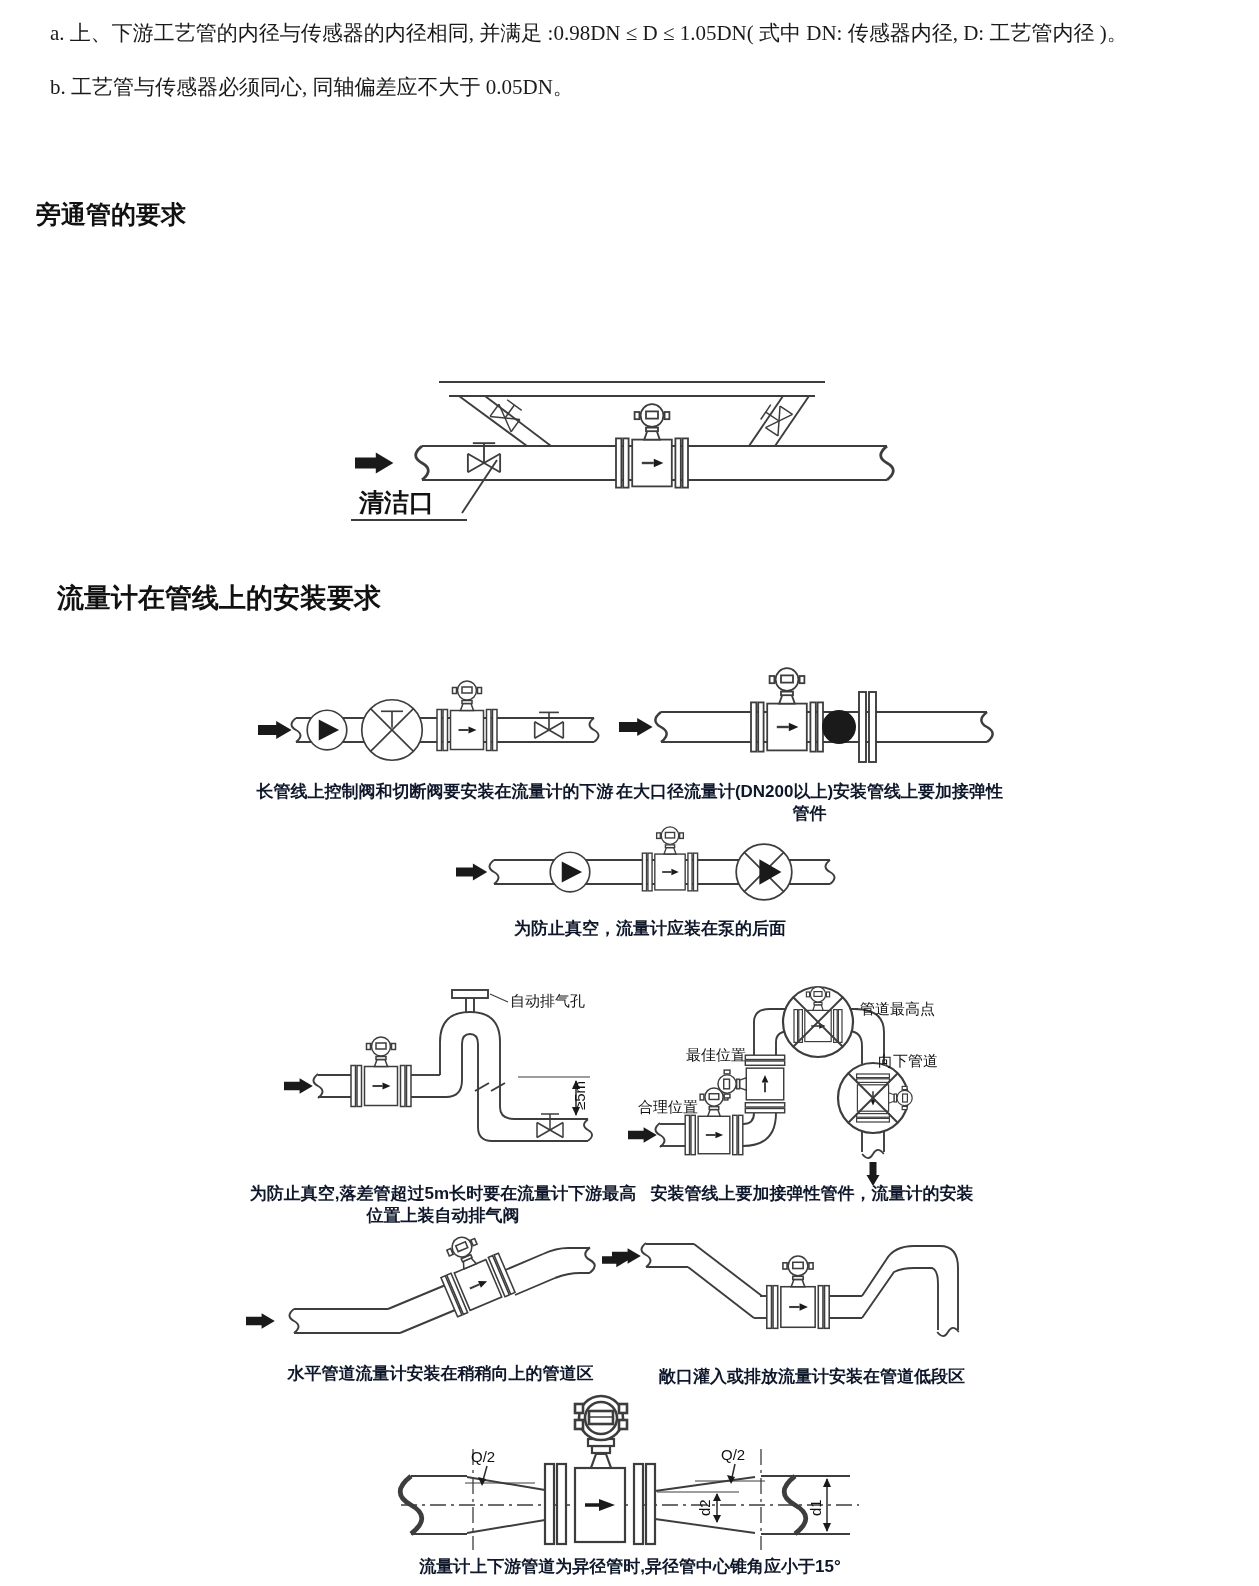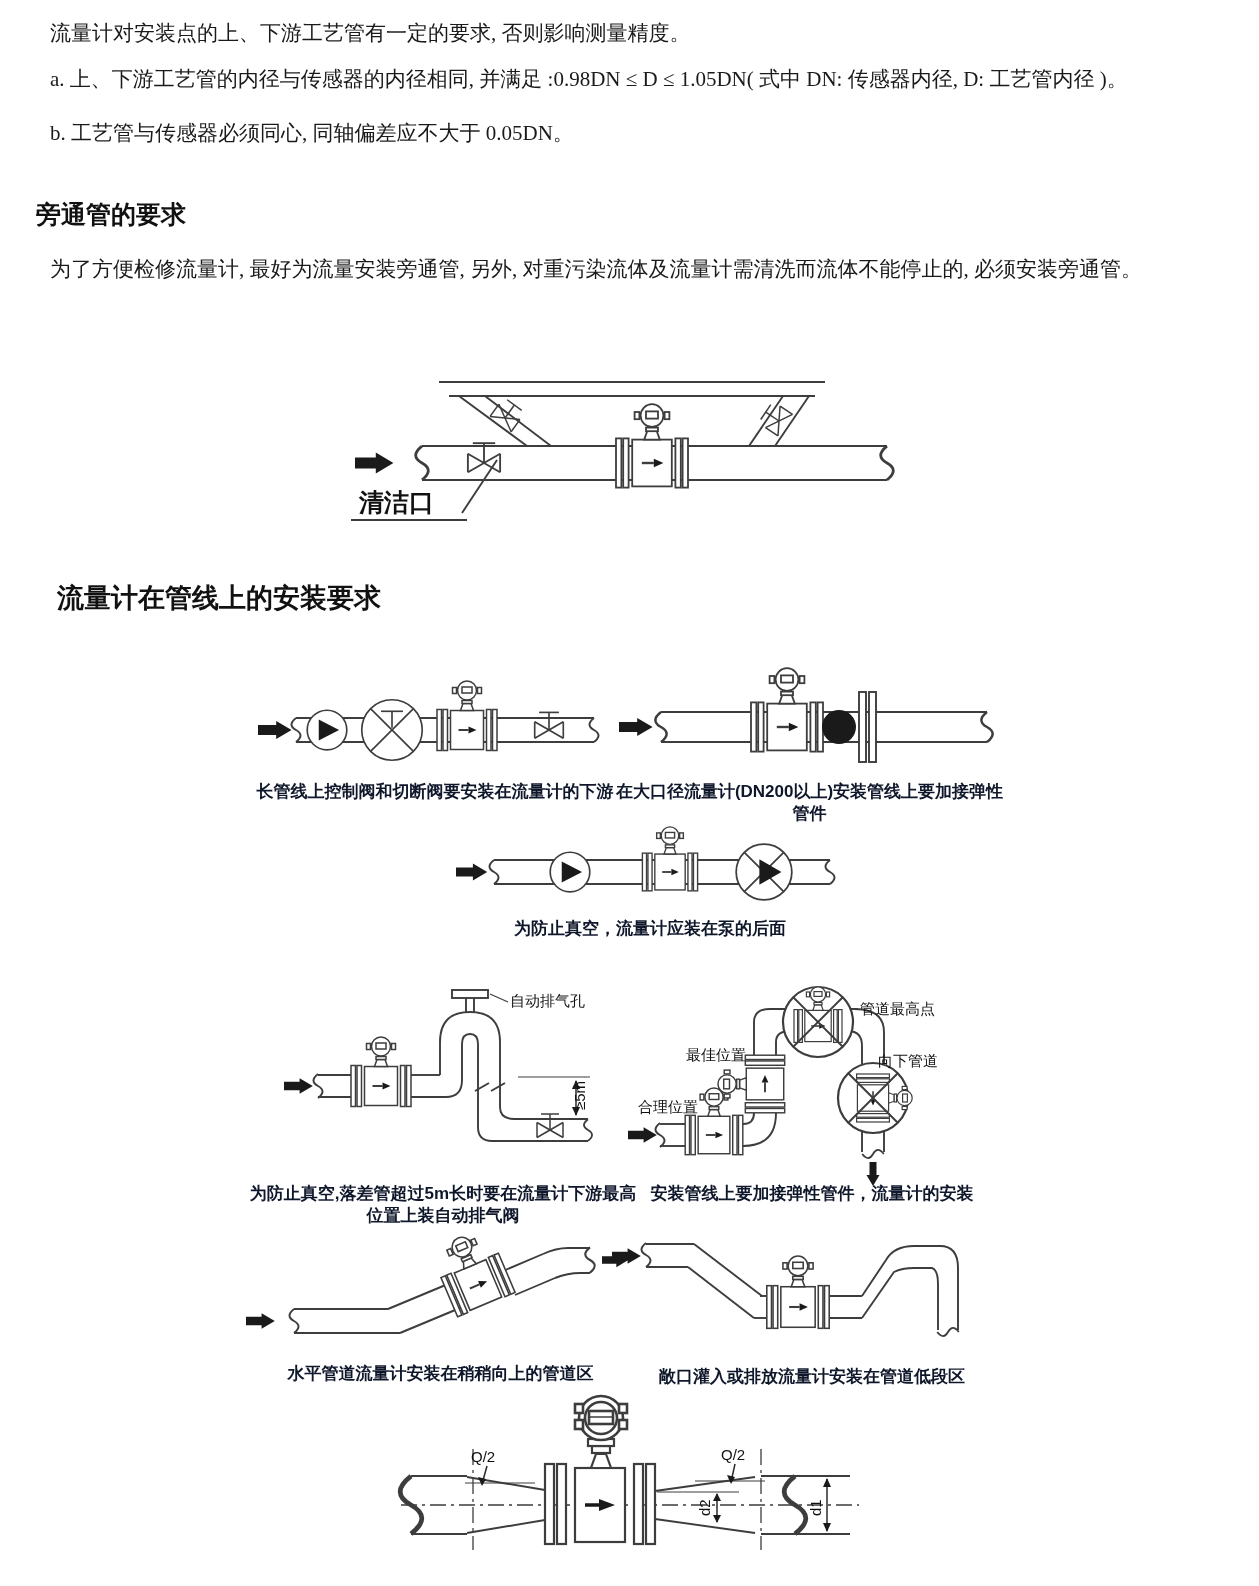--- a/index.html
+++ b/index.html
@@ -68,30 +68,26 @@
         <rect x="-10" y="-59" width="20" height="6"></rect>
         <circle cx="0" cy="-79" r="19"></circle>
         <rect x="-10" y="-86" width="20" height="12"></rect>
         <rect x="-29" y="-85" width="8" height="12"></rect>
           <rect x="21" y="-85" width="8" height="12"></rect>
       </g>
     </defs>
   </svg>
 
   <div class="bodytext" style="top:10px">
-    <p>流量计对安装点的上、下游工艺管有一定的要求, 否则影响测量精度。</p>
     <p>a. 上、下游工艺管的内径与传感器的内径相同, 并满足 :0.98DN ≤ D ≤ 1.05DN( 式中 DN: 传感器内径, D: 工艺管内径 )。</p>
     <p style="margin-top:8px">b. 工艺管与传感器必须同心, 同轴偏差应不大于 0.05DN。</p>
   </div>
 
   <div class="h1" style="left:36px;top:200px">旁通管的要求</div>
 
-  <div class="bodytext" style="top:246px">
-    <p>为了方便检修流量计, 最好为流量安装旁通管, 另外, 对重污染流体及流量计需清洗而流体不能停止的, 必须安装旁通管。</p>
-  </div>
 
   <svg class="fig" style="left:347px;top:368px" width="565" height="160">
     <g class="ln">
       <line x1="75" y1="78" x2="540" y2="78"></line>
         <line x1="75" y1="112" x2="540" y2="112"></line>
       <use href="#pend" transform="translate(75,95) scale(1.4)"></use>
       <use href="#pend" transform="translate(540,95) scale(1.4)"></use>
       <line x1="92" y1="14" x2="478" y2="14"></line>
         <line x1="102" y1="28" x2="468" y2="28"></line>
       <line x1="112" y1="28" x2="180" y2="78"></line>
@@ -323,14 +319,15 @@
       <polygon class="dimh" points="318,123 326,123 322,131"></polygon>
       <text class="lbl" transform="translate(315,124) rotate(-90)">d2</text>
     </g>
     <g>
       <line class="dim" x1="432" y1="87" x2="432" y2="139"></line>
       <polygon class="dimh" points="428,95 436,95 432,86"></polygon>
       <polygon class="dimh" points="428,131 436,131 432,140"></polygon>
       <text class="lbl" transform="translate(426,124) rotate(-90)">d1</text>
     </g>
   </svg>
+  <div class="cap" style="left:395px;top:1556px;width:470px">流量计上下游管道为异径管时,异径管中心锥角应小于15°</div>
 
 </div>
 
 </body></html>

